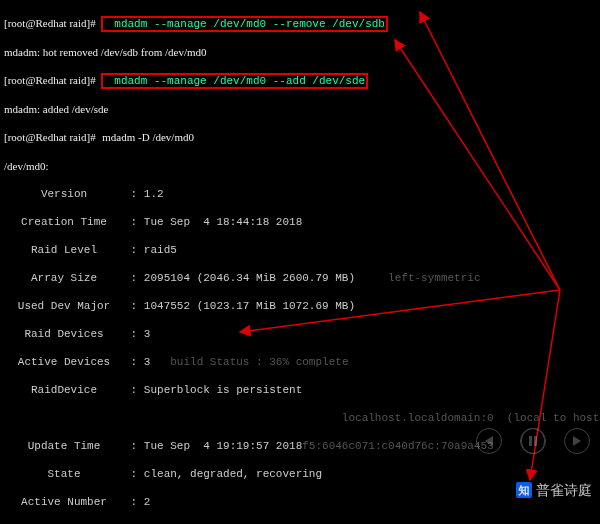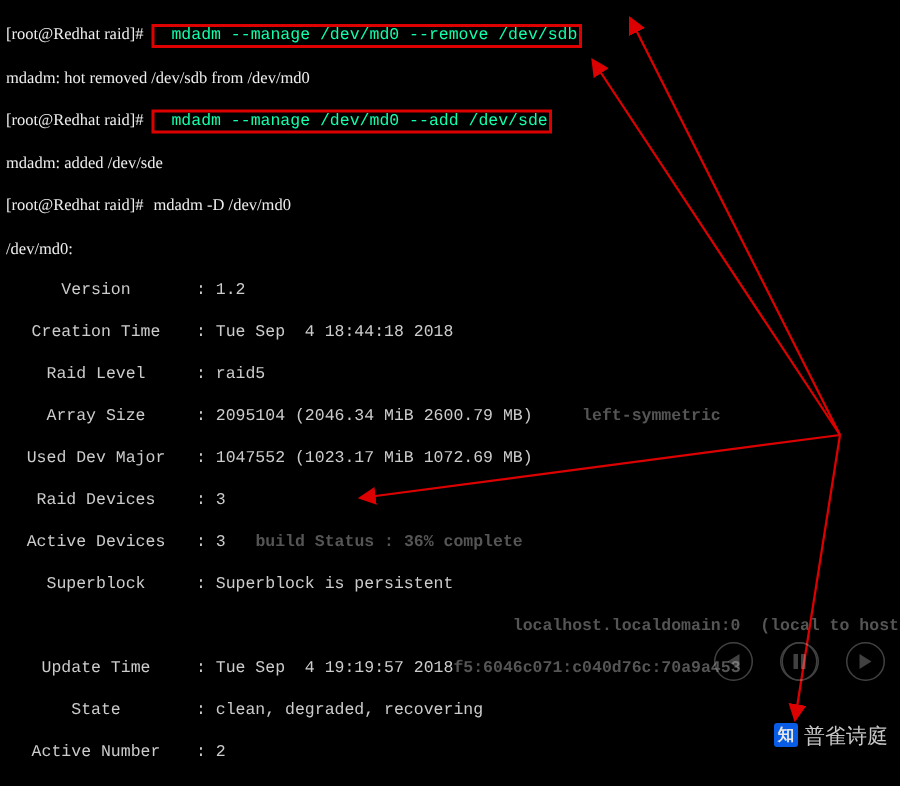--- a/index.html
+++ b/index.html
@@ -18,21 +18,21 @@
   .terminal {
     padding: 2px 4px;
     width: 100%;
     height: 100%;
     white-space: pre;
     position: relative;
   }
   .row { white-space: pre; }
   .white { color: #eee; font-family: Liberation Serif, serif; }
   .cyan { color: #1fa; margin-left: 10px; }
-  .faint { color: #555; font-weight: bold; }
+  .faint { color: #555; }
   .labelcol { display: inline-block; width: 120px; text-align: center; }
   .labels { color: #ccc; }
   .sep { color: #ccc; }
   .red-box {
     outline: 2px solid #d00;
     outline-offset: -1px;
     display: inline-block;
     padding: 0 2px;
   }
   .arrow-svg {
@@ -94,21 +94,21 @@
 <span class="row white" style="display: block;">mdadm: added /dev/sde</span>
 <span class="row" style="display: block;"><span class="white">[root@Redhat raid]#</span> <span class="white">mdadm -D /dev/md0</span></span>
 <span class="row white" style="display: block;">/dev/md0:</span>
 <span class="row labels" style="display: block;"><span class="labelcol">Version</span> <span class="sep">:</span> <span>1.2</span></span>
 <span class="row labels" style="display: block;"><span class="labelcol">Creation Time</span> <span class="sep">:</span> <span>Tue Sep  4 18:44:18 2018</span></span>
 <span class="row labels" style="display: block;"><span class="labelcol">Raid Level</span> <span class="sep">:</span> <span>raid5</span></span>
 <span class="row labels" style="display: block;"><span class="labelcol">Array Size</span> <span class="sep">:</span> <span>2095104 (2046.34 MiB 2600.79 MB)</span>     <span class="faint">left-symmetric</span></span>
 <span class="row labels" style="display: block;"><span class="labelcol">Used Dev Major</span> <span class="sep">:</span> <span>1047552 (1023.17 MiB 1072.69 MB)</span></span>
 <span class="row labels" style="display: block;"><span class="labelcol">Raid Devices</span> <span class="sep">:</span> <span>3</span></span>
 <span class="row labels" style="display: block;"><span class="labelcol">Active Devices</span> <span class="sep">:</span> <span>3</span>   <span class="faint">build Status : 36% complete</span></span>
-<span class="row labels" style="display: block;"><span class="labelcol">Superblock</span> <span class="sep">:</span> <span>Superblock is persistent</span></span>
+<span class="row labels" style="display: block;"><span class="labelcol">RaidDevice</span> <span class="sep">:</span> <span>Superblock is persistent</span></span>
 <span class="row labels" style="display: block;"><span class="labelcol"> </span>                                 <span class="faint">localhost.localdomain:0  (local to host localhost</span></span>
 <span class="row labels" style="display: block;"><span class="labelcol">Update Time</span> <span class="sep">:</span> <span>Tue Sep  4 19:19:57 2018</span><span class="faint">f5:6046c071:c040d76c:70a9a453</span></span>
 <span class="row labels" style="display: block;"><span class="labelcol">State</span> <span class="sep">:</span> <span>clean, degraded, recovering</span></span>
 <span class="row labels" style="display: block;"><span class="labelcol">Active Number</span> <span class="sep">:</span> <span>2</span></span>
 <span class="row labels" style="display: block;"><span class="labelcol">Working Devices</span> <span class="sep">:</span> <span>3</span>    <span class="faint">Number    Major     Minor    RaidDevice State</span></span>
 
 
 
 
 

